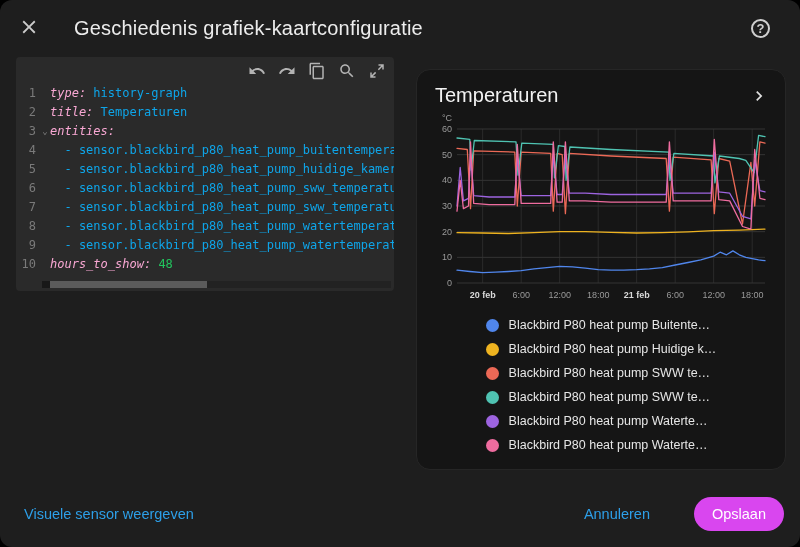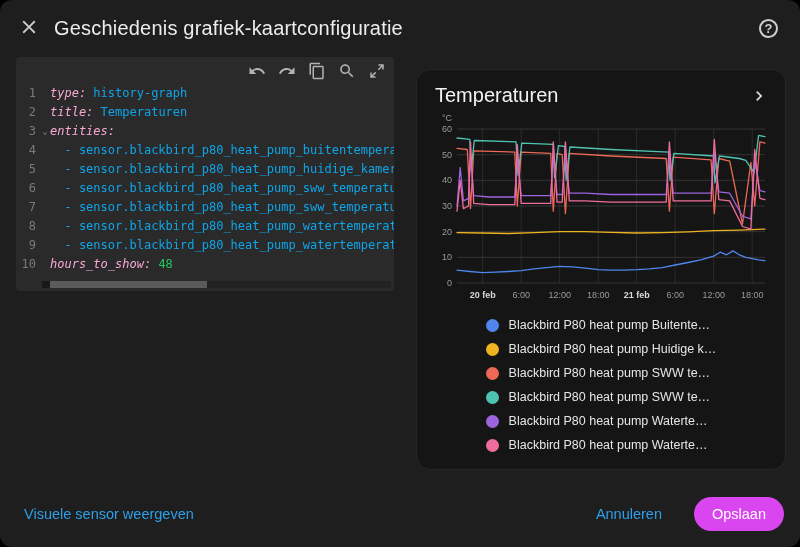--- a/index.html
+++ b/index.html
@@ -2,21 +2,21 @@
 <html><head>
 <meta charset="utf-8">
 <style>
   * { box-sizing: border-box; }
   html,body { margin:0; padding:0; background:#000; font-family:"Liberation Sans",sans-serif; }
   .dialog {
     position:relative; width:800px; height:547px; background:#1e1e1e;
     border-radius:12px; overflow:hidden;
   }
   
-  .dlg-header { display:flex; align-items:center; gap:14px; padding:16px 22px 10px 18px;justify-content:center; }
+  .dlg-header { display:flex; align-items:center; gap:34px; padding:16px 30px 10px 18px;justify-content:center; }
   .icon-btn { display:inline-flex; align-items:center; justify-content:center; cursor:pointer; background:none; border:none; padding:0; }
   .dlg-title { font-size:20px; font-weight:500; color:#ececec; letter-spacing:.2px; }
   .help-circle {
     margin-left:auto; width:19px; height:19px; border:2px solid #cfcfcf; border-radius:50%;
     color:#cfcfcf; font-size:13px; font-weight:bold; display:flex; align-items:center; justify-content:center;
   }
   
   .dlg-content { display:flex; align-items:flex-start; padding:6px 14px 0 16px; }
   
   .editor {
@@ -47,21 +47,21 @@
   .card-title { font-size:20px; color:#f2f2f2; font-weight:400; }
   .card-chevron svg { fill:#e0e0e0; width:20px; height:20px; }
   .chart-svg { display:block; width:344px; height:192px; font-family:"Liberation Sans",sans-serif; }
   .legend { margin:8px auto 2px auto; width:fit-content; }
   .legend-item { display:flex; align-items:center; gap:10px; height:24px; cursor:pointer; }
   .legend-dot { width:13px; height:13px; border-radius:50%; flex:0 0 13px; }
   .legend-label { font-size:12.5px; color:#e6e6e6; }
   
   .dlg-footer { position:absolute; left:0; right:0; bottom:0; display:flex; align-items:center; padding:14px 16px 16px 24px; }
   .link-btn { color:#2d9fe8; font-size:14.5px; font-weight:500; cursor:pointer; background:none; border:none; padding:0; }
-  .footer-right { margin-left:auto; display:flex; align-items:center; gap:32px; }
+  .footer-right { margin-left:auto; display:flex; align-items:center; gap:44px; }
   .save-btn {
     background:#d946ef; color:#fff; font-size:14.5px; font-weight:500; border:none;
     padding:9px 18px; border-radius:18px; cursor:pointer;
   }
 </style>
 </head>
 <body>
 
 <div class="dialog">
 

